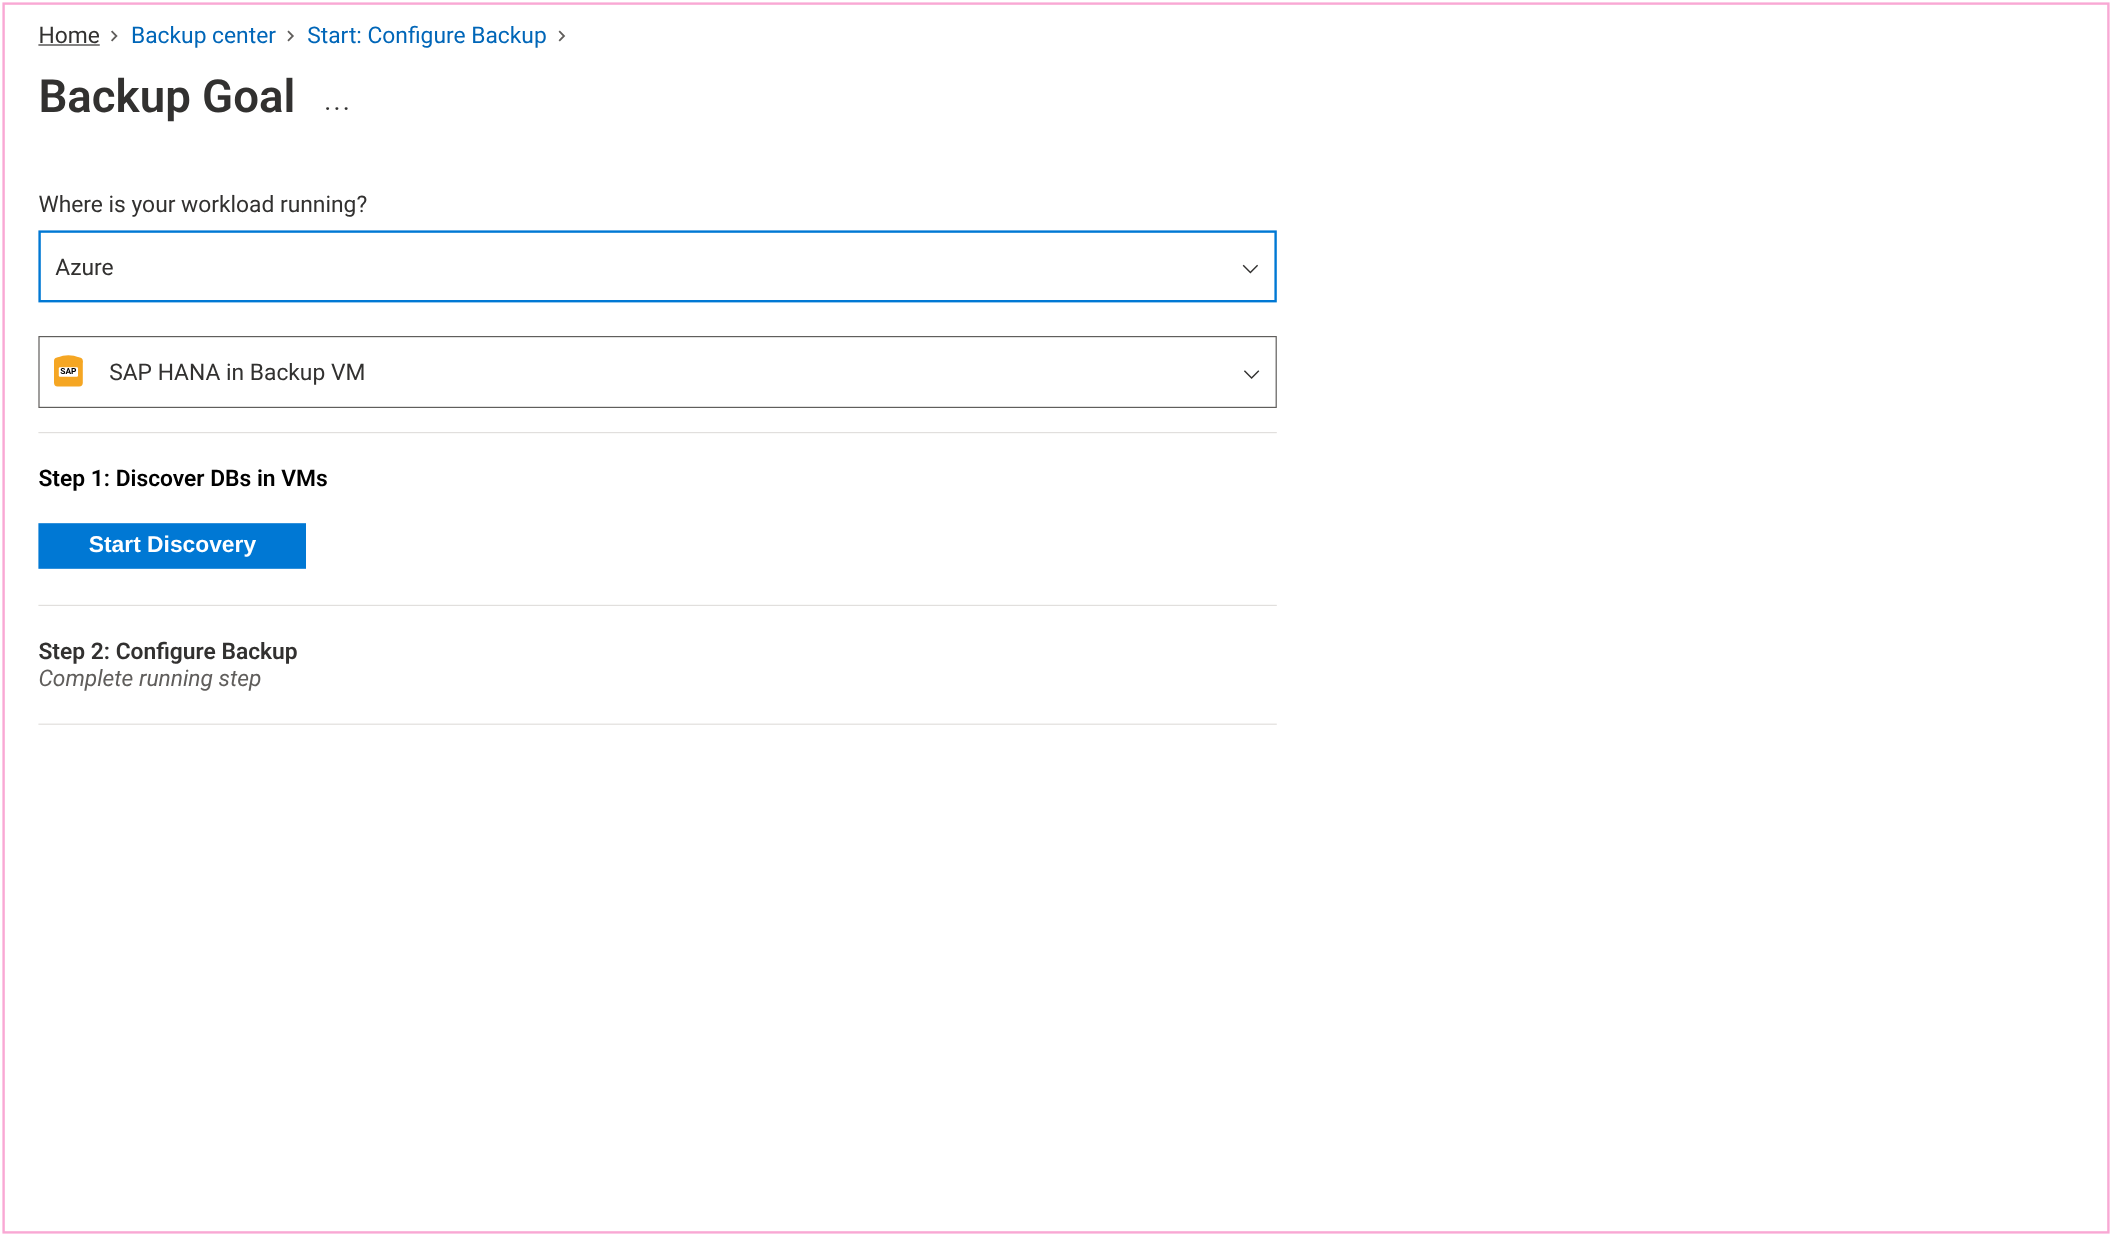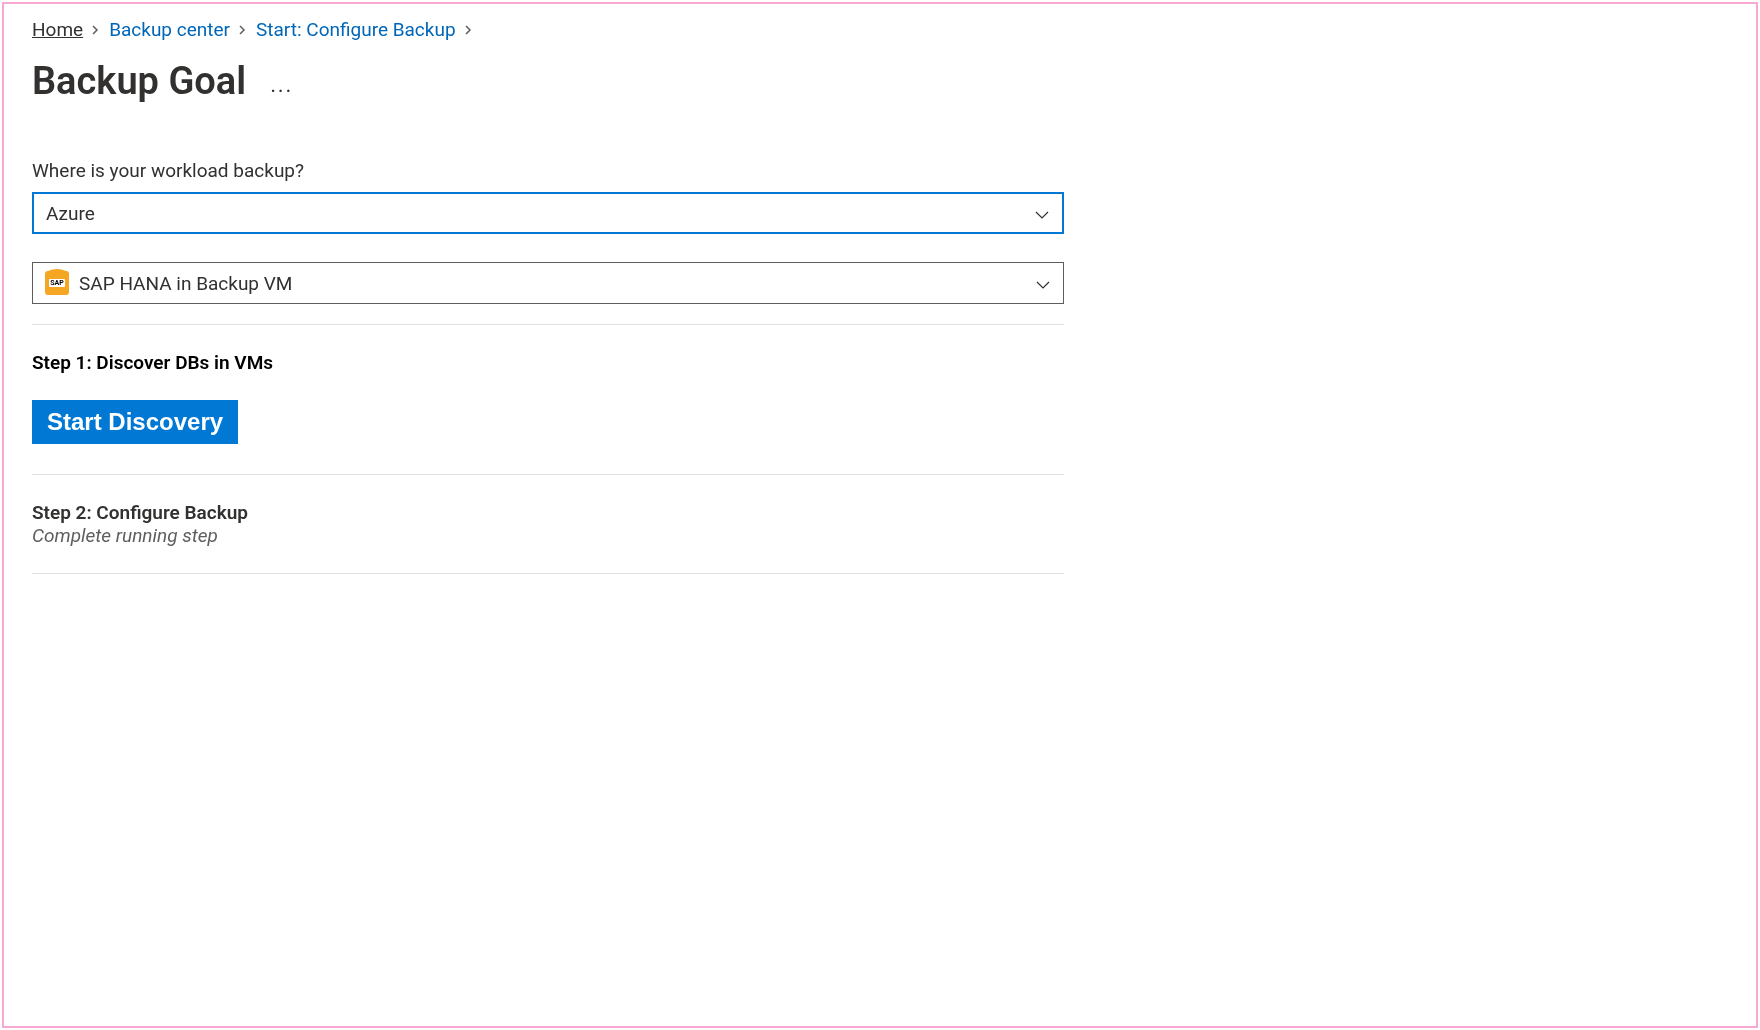--- a/index.html
+++ b/index.html
@@ -61,21 +61,21 @@
     .form-section {
       max-width: 1032px;
     }
     .field-label {
       font-size: 19px;
       color: #323130;
       margin-bottom: 10px;
     }
     .dropdown {
       width: 100%;
-      height: 42px;
+      height: 60px;
       border: 1px solid #605e5c;
       background: #fff;
       display: flex;
       align-items: center;
       justify-content: space-between;
       padding: 0 12px;
       font-size: 19px;
       color: #323130;
       cursor: pointer;
       margin-bottom: 28px;
@@ -83,21 +83,21 @@
     .dropdown.focused {
       border: 2px solid #0078d4;
     }
     .dropdown .chevron {
       width: 16px;
       height: 16px;
     }
     .dropdown .icon-text {
       display: flex;
       align-items: center;
-      gap: 10px;
+      gap: 22px;
     }
     .sap-icon {
       width: 24px;
       height: 24px;
       background: #f5a623;
       border-radius: 3px;
       display: flex;
       align-items: center;
       justify-content: center;
       font-size: 9px;
@@ -132,23 +132,23 @@
     .step-title {
       font-size: 19px;
       font-weight: 600;
       color: #000000;
       margin-bottom: 26px;
     }
     .primary-btn {
       background: #0078d4;
       color: #fff;
       border: none;
-      font-size: 24px;
-      font-weight: 600;
-      padding: 8px 15px;
+      font-size: 19px;
+      font-weight: 600;
+      padding: 8px 42px;
       cursor: pointer;
       margin-bottom: 22px;
     }
     .link-btn {
       color: #0066b8;
       font-size: 19px;
       font-weight: 600;
       cursor: pointer;
       display: inline-block;
       margin-bottom: 26px;
@@ -189,21 +189,21 @@
         </svg>
     </span>
   </nav>
 
   <div class="title-row">
     <h1 class="page-title">Backup Goal</h1>
     <span class="more-dots">···</span>
   </div>
 
   <div class="form-section">
-    <div class="field-label">Where is your workload backup?</div>
+    <div class="field-label">Where is your workload running?</div>
     <div class="dropdown focused">
       <span>Azure</span>
       <span class="chevron">
         <svg width="16" height="16" viewBox="0 0 16 16">
             <path d="M2 5 L8 11 L14 5" stroke="#323130" stroke-width="1.2" fill="none"></path>
           </svg>
       </span>
     </div>
 
     <div class="dropdown" style="margin-bottom:20px;">

